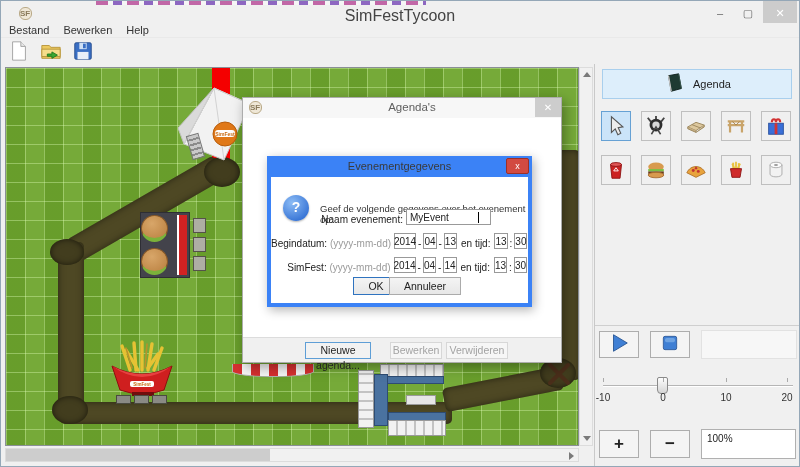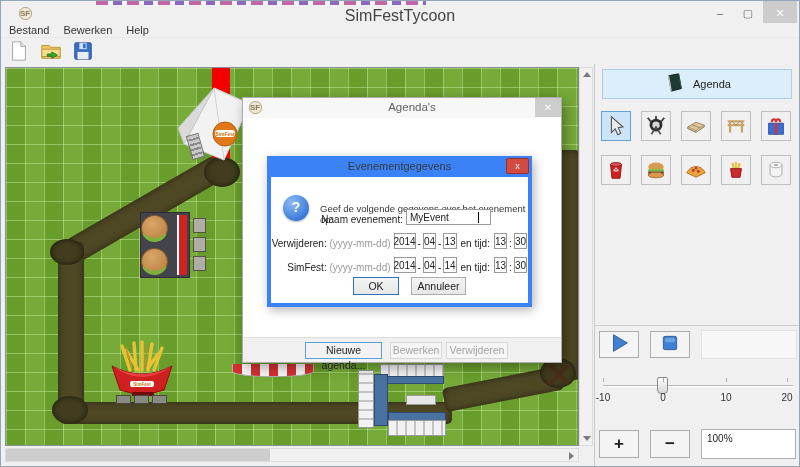--- a/index.html
+++ b/index.html
@@ -382,21 +382,21 @@
   </div>
 
   <div class="dlg-agenda">
     <div class="dtitle">
       <span class="sfico">SF</span>
       <div class="dtext">Agenda's</div>
       <div class="dclose">✕</div>
     </div>
     <div style="position:absolute;left:0;top:20px;right:0;bottom:25px;background:#fff;"></div>
     <div class="dfooter">
-      <div class="fbtn focus" style="left:62px;width:77px;text-align:center;">Nieuwe agenda...</div>
+      <div class="fbtn focus" style="left:62px;width:66px;text-align:center;">Nieuwe agenda...</div>
       <div class="fbtn dis" style="left:147px;width:52px;">Bewerken</div>
       <div class="fbtn dis" style="left:203px;width:62px;">Verwijderen</div>
     </div>
   </div>
 
   <div class="dlg-event">
     <div class="etitle">
       <div class="etext">Evenementgegevens</div>
       <div class="eclose">x</div>
     </div>
@@ -406,21 +406,21 @@
 
       <div class="frow" style="top:31px;right:0;">
         <span class="flabel">Naam evenement:</span>
         <span class="tbox namebox">
           <span>MyEvent</span>
           <span class="caret"></span>
         </span>
       </div>
 
       <div class="frow" style="top:55px;right:0;">
-        <span class="flabel"><span>Verwijderen:</span> <span class="gray">(yyyy-mm-dd)</span></span>
+        <span class="flabel"><span>Begindatum:</span> <span class="gray">(yyyy-mm-dd)</span></span>
         <span class="tbox dbox dy" style="margin-left:3px;">2014</span>
         <span class="dsep">-</span>
         <span class="tbox dbox dsm">04</span>
         <span class="dsep">-</span>
         <span class="tbox dbox dsm">13</span>
         <span class="entijd">en tijd:</span>
         <span class="tbox dbox dsm">13</span>
         <span class="dsep">:</span>
         <span class="tbox dbox dsm">30</span>
       </div>
@@ -432,17 +432,17 @@
         <span class="tbox dbox dsm">04</span>
         <span class="dsep">-</span>
         <span class="tbox dbox dsm">14</span>
         <span class="entijd">en tijd:</span>
         <span class="tbox dbox dsm">13</span>
         <span class="dsep">:</span>
         <span class="tbox dbox dsm">30</span>
       </div>
 
       <div class="ebtn def" style="left:82px;width:46px;">OK</div>
-      <div class="ebtn" style="left:140px;width:55px;">Annuleer</div>
+      <div class="ebtn" style="left:118px;width:72px;">Annuleer</div>
     </div>
   </div>
 
 </div>
 
 </body></html>

